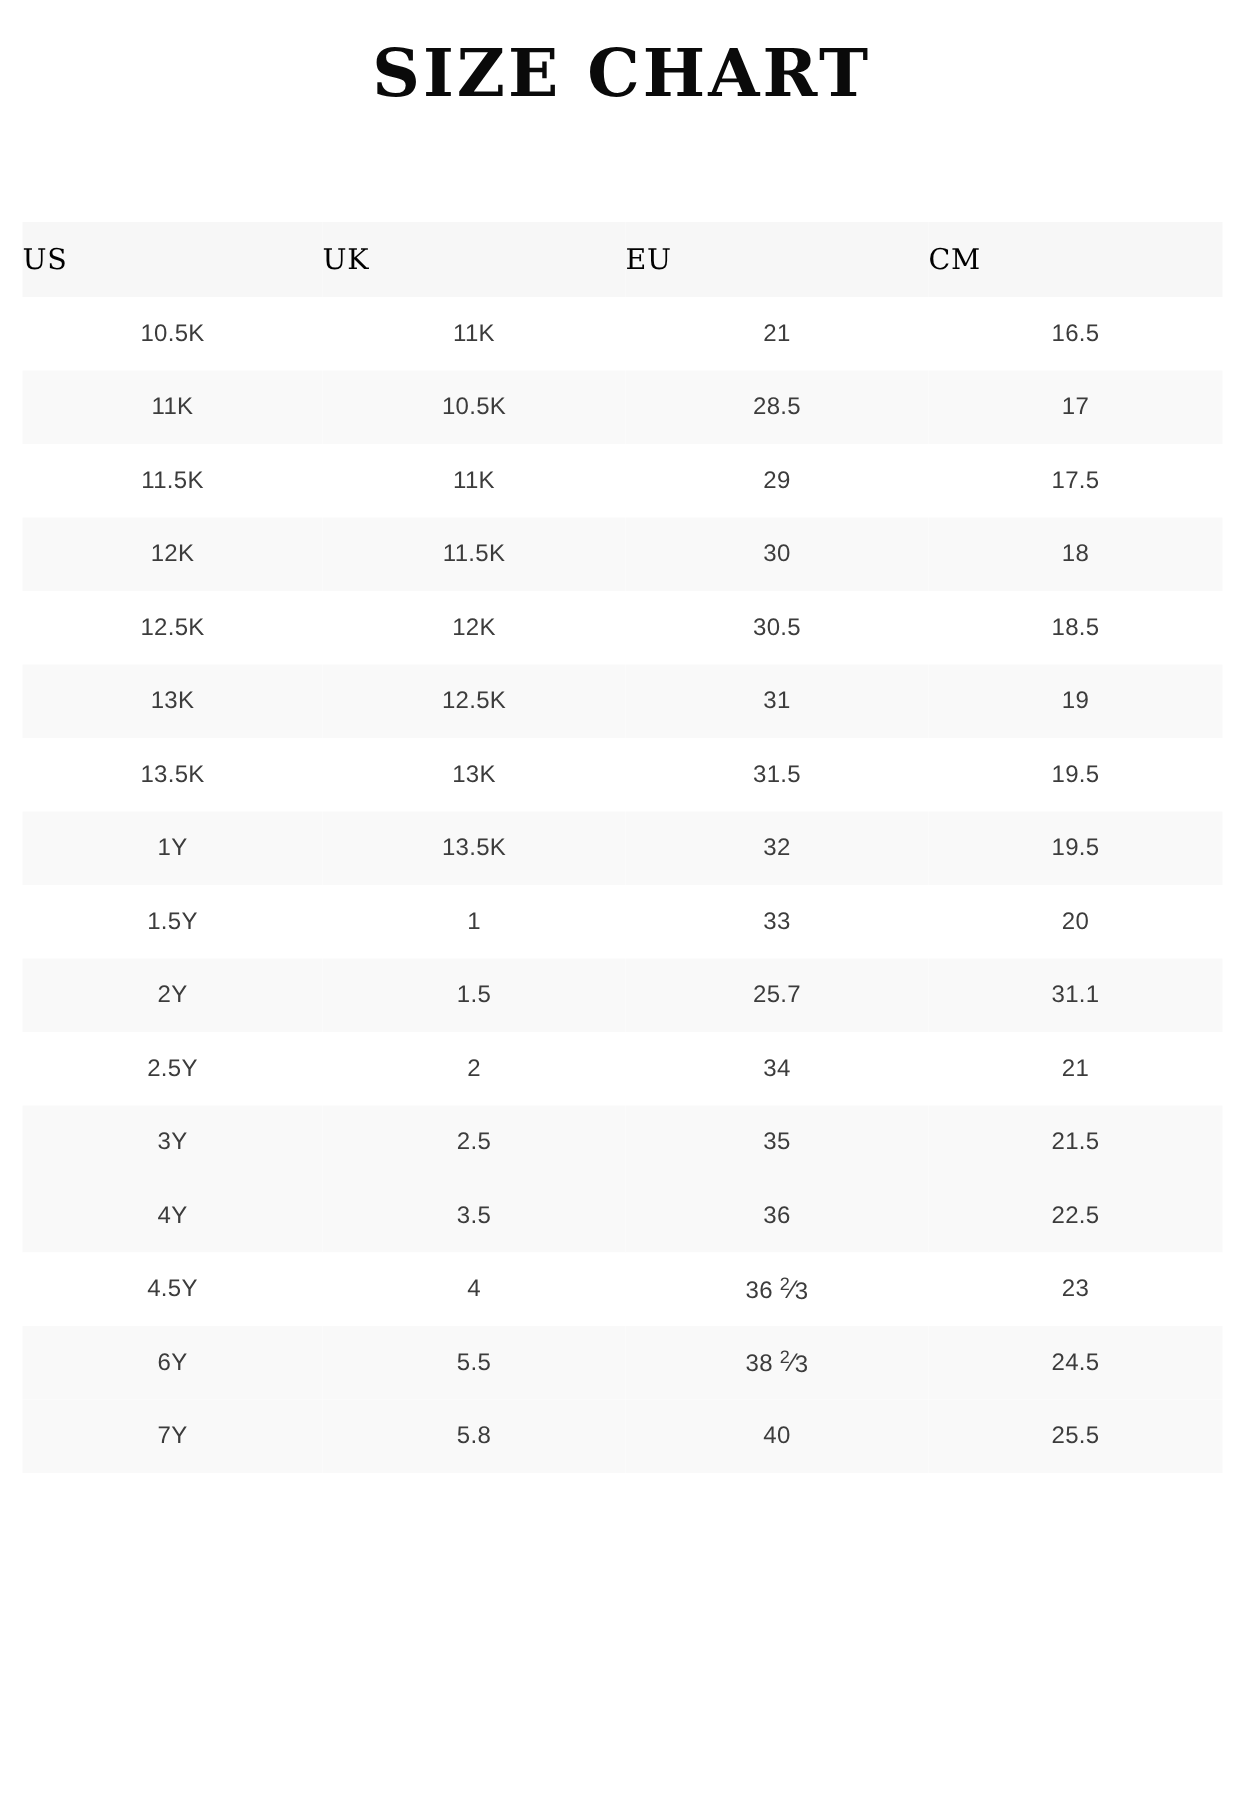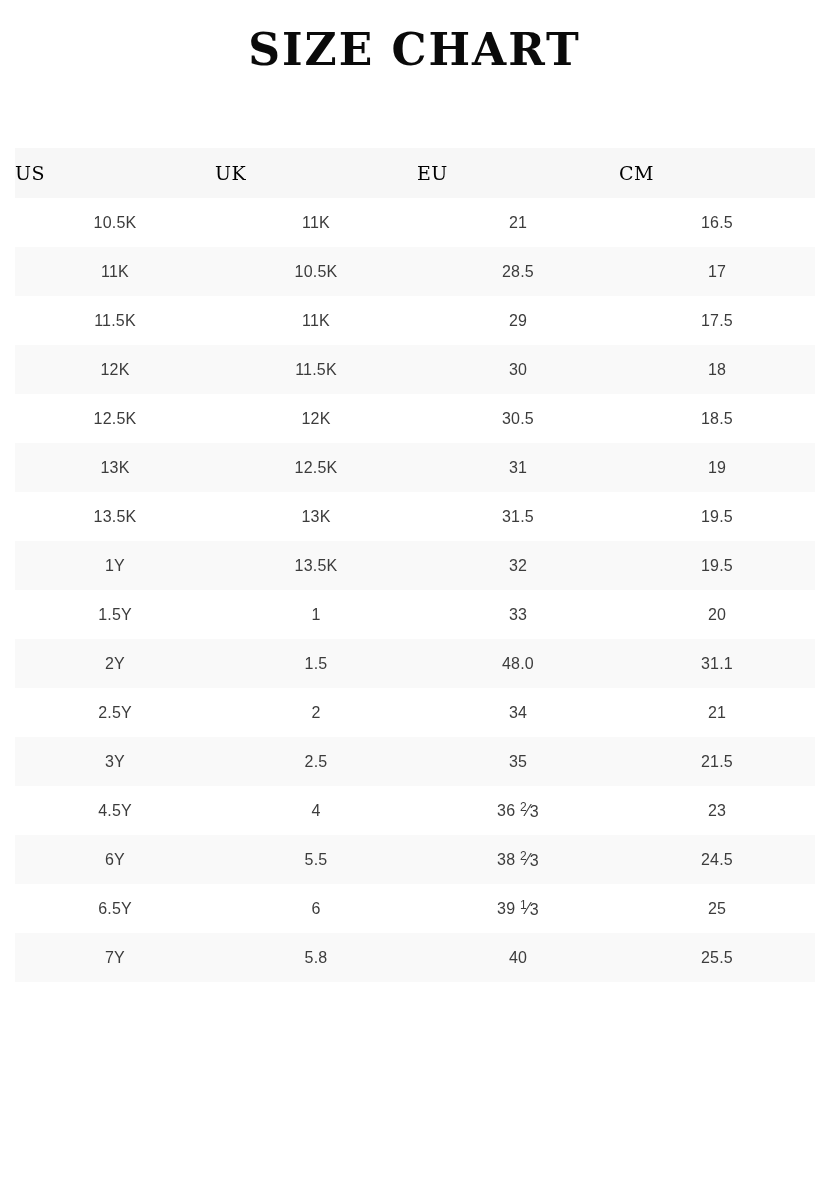--- a/index.html
+++ b/index.html
@@ -183,53 +183,53 @@
           </tr>
           <tr class="odd">
             <td>1.5Y</td>
             <td>1</td>
             <td>33</td>
             <td>20</td>
           </tr>
           <tr class="even">
             <td>2Y</td>
             <td>1.5</td>
-            <td>48.0</td>
+            <td>25.7</td>
             <td>31.1</td>
           </tr>
           <tr class="odd">
             <td>2.5Y</td>
             <td>2</td>
             <td>34</td>
             <td>21</td>
           </tr>
           <tr class="even">
             <td>3Y</td>
             <td>2.5</td>
             <td>35</td>
             <td>21.5</td>
           </tr>
+          <tr class="even">
+            <td>4Y</td>
+            <td>3.5</td>
+            <td>36</td>
+            <td>22.5</td>
+          </tr>
           <tr class="odd">
             <td>4.5Y</td>
             <td>4</td>
             <td>36 <span class="frac"><span class="num">2</span><span class="sl">⁄</span><span class="den">3</span></span></td>
             <td>23</td>
           </tr>
           <tr class="even">
             <td>6Y</td>
             <td>5.5</td>
             <td>38 <span class="frac"><span class="num">2</span><span class="sl">⁄</span><span class="den">3</span></span></td>
             <td>24.5</td>
           </tr>
-          <tr class="odd">
-            <td>6.5Y</td>
-            <td>6</td>
-            <td>39 <span class="frac"><span class="num">1</span><span class="sl">⁄</span><span class="den">3</span></span></td>
-            <td>25</td>
-          </tr>
           <tr class="even">
             <td>7Y</td>
             <td>5.8</td>
             <td>40</td>
             <td>25.5</td>
           </tr>
         </tbody>
     </table>
   </div>
 

